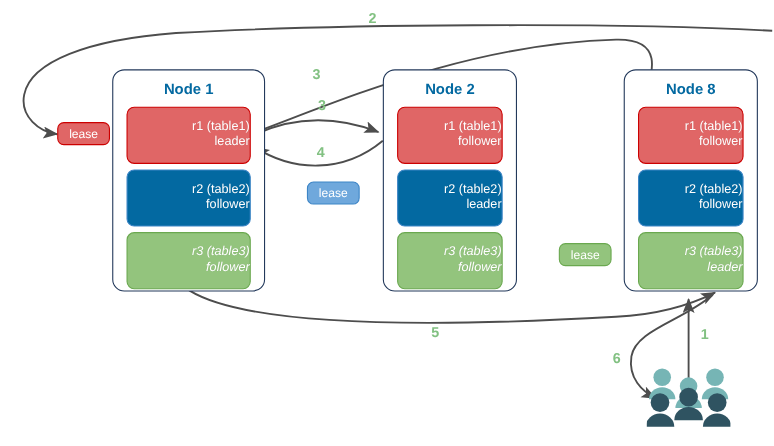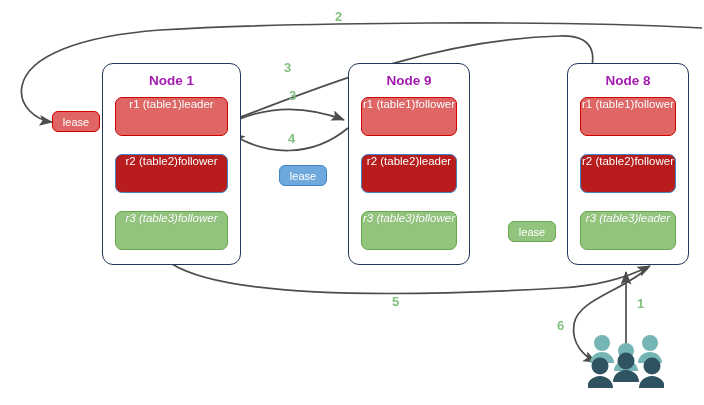--- a/index.html
+++ b/index.html
@@ -35,40 +35,40 @@
     z-index: 3;
   }
   .node-title {
     position: absolute;
     left: 0;
     right: 0;
     top: 9px;
     text-align: center;
     font-size: 13.5px;
     font-weight: bold;
-    color: #a21caf;
+    color: #0369a1;
   }
   .replica {
     position: absolute;
     left: 12px;
     right: 12px;
-    height: 39px;
+    height: 52px;
     border-radius: 7px;
     box-sizing: border-box;
     display: flex;
-    flex-direction: row;
-    align-items: flex-start;
+    flex-direction: column;
+    align-items: flex-end;
     justify-content: center;
     line-height: 1.18;
     font-size: 11.5px;
     color: #ffffff;
     text-shadow: 0 0 1px rgba(0,0,0,0.12);
   }
   .rep-r1 { background: #e06666; border: 1.4px solid #cc0000; top: 33px; }
-  .rep-r2 { background: #b91c1c; border: 1.4px solid #3d85c6; top: 90px; }
+  .rep-r2 { background: #0369a1; border: 1.4px solid #3d85c6; top: 90px; }
   .rep-r3 { background: #93c47d; border: 1.4px solid #6aa84f; top: 147px; font-style: italic; }
 
   .lease {
     position: absolute;
     border-radius: 6px;
     box-sizing: border-box;
     display: flex;
     align-items: center;
     justify-content: center;
     font-size: 11px;
@@ -135,21 +135,21 @@
       <span>r2 (table2)</span>
       <span>follower</span>
     </div>
     <div class="replica rep-r3">
       <span>r3 (table3)</span>
       <span>follower</span>
     </div>
   </div>
 
   <div class="node" id="node2" style="left:348px; top:63px; width:122px; height:202px;">
-    <div class="node-title">Node 9</div>
+    <div class="node-title">Node 2</div>
     <div class="replica rep-r1">
       <span>r1 (table1)</span>
       <span>follower</span>
     </div>
     <div class="replica rep-r2">
       <span>r2 (table2)</span>
       <span>leader</span>
     </div>
     <div class="replica rep-r3">
       <span>r3 (table3)</span>

